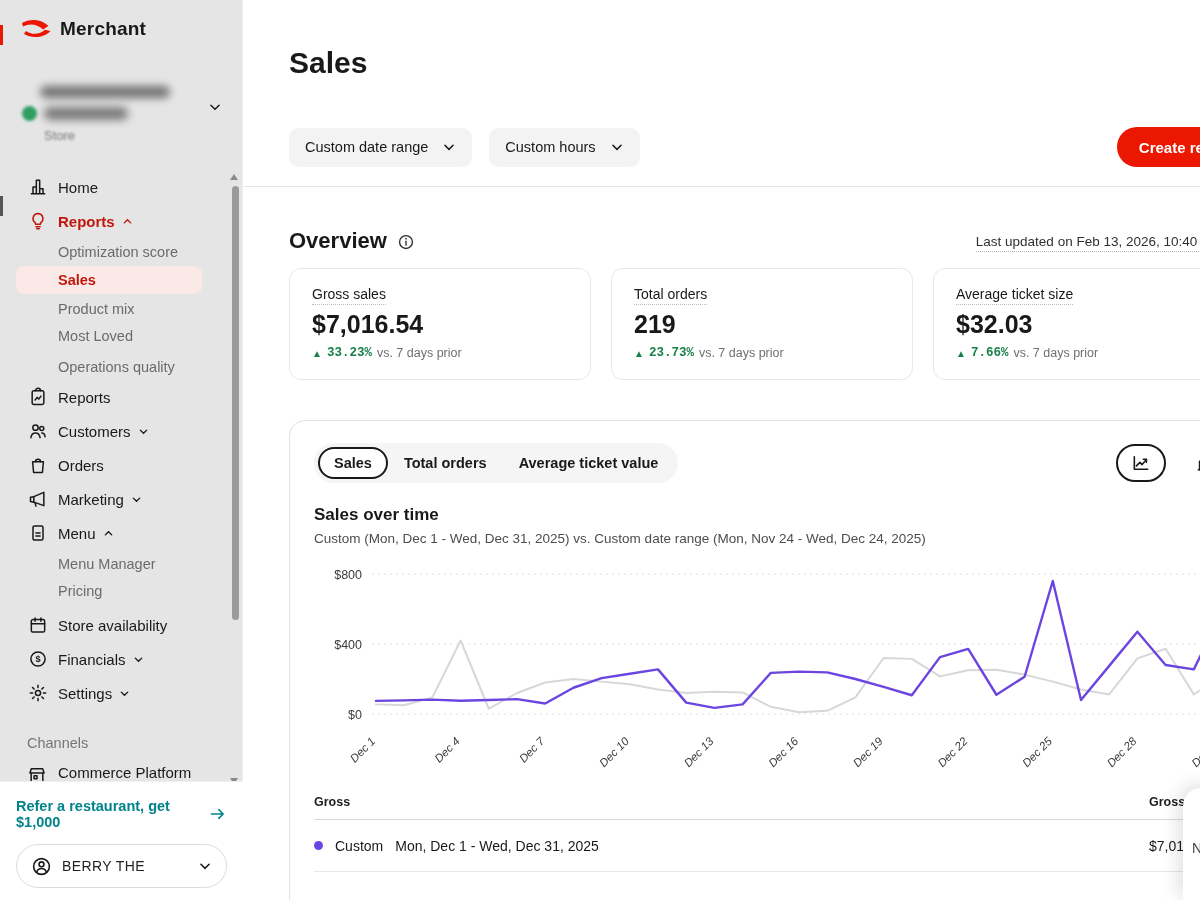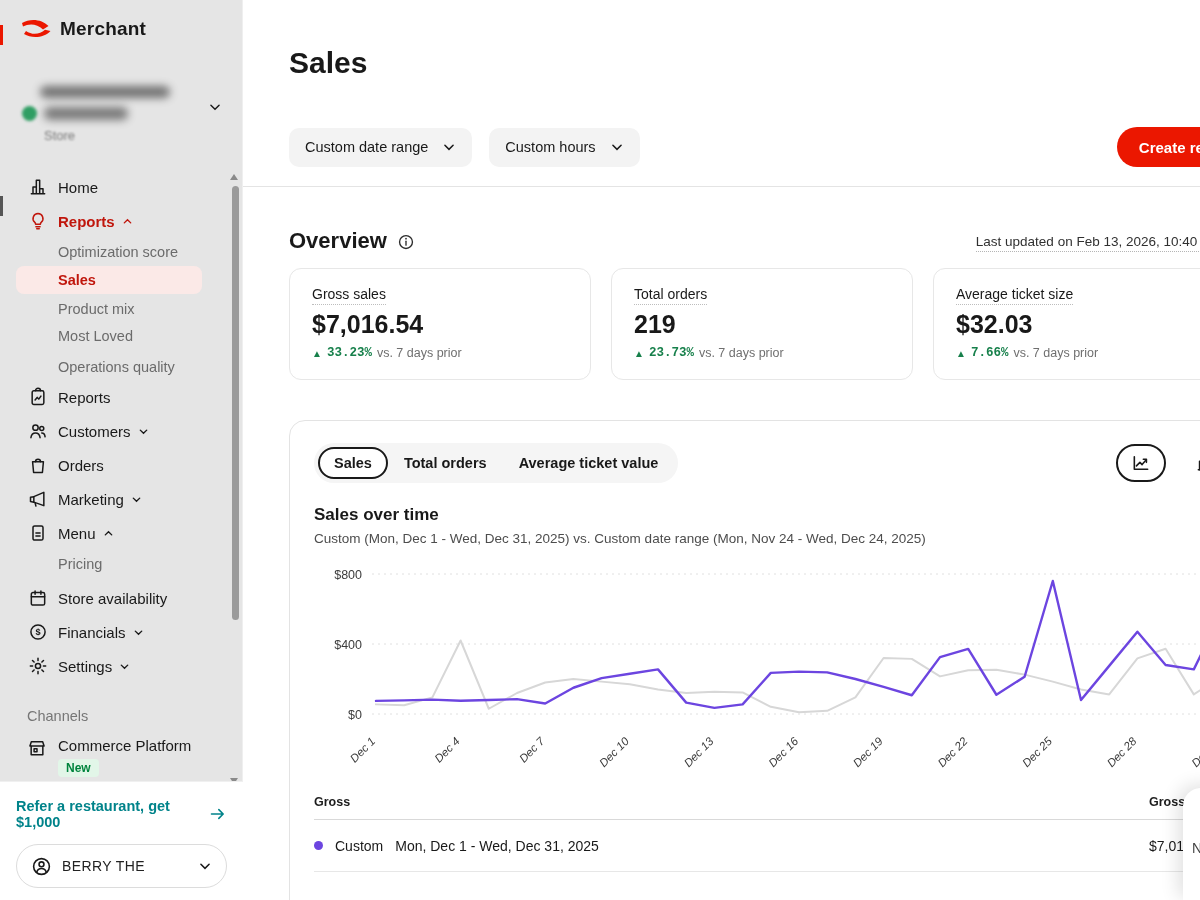--- a/index.html
+++ b/index.html
@@ -223,20 +223,23 @@
             </svg>
         </span>
         <span>Menu</span>
         <span class="caret">
           <svg width="11" height="11" viewBox="0 0 24 24" fill="none" stroke="currentColor" stroke-width="3" stroke-linecap="round">
               <path d="M5 15l7-7 7 7"></path>
             </svg>
         </span>
       </div>
 
+      <div class="nav-sub">
+          <span>Menu Manager</span>
+        </div>
       <div class="nav-sub" style="margin-bottom:4px;">
           <span>Pricing</span>
         </div>
 
       <div class="nav-item">
         <span class="nav-icon">
           <svg width="20" height="20" viewBox="0 0 24 24" fill="none" stroke="currentColor" stroke-width="1.8" stroke-linecap="round" stroke-linejoin="round">
               <rect x="4" y="5.5" width="16" height="15" rx="2"></rect>
               <path d="M4 10.5h16M8.5 3.5v4M15.5 3.5v4"></path>
             </svg>

